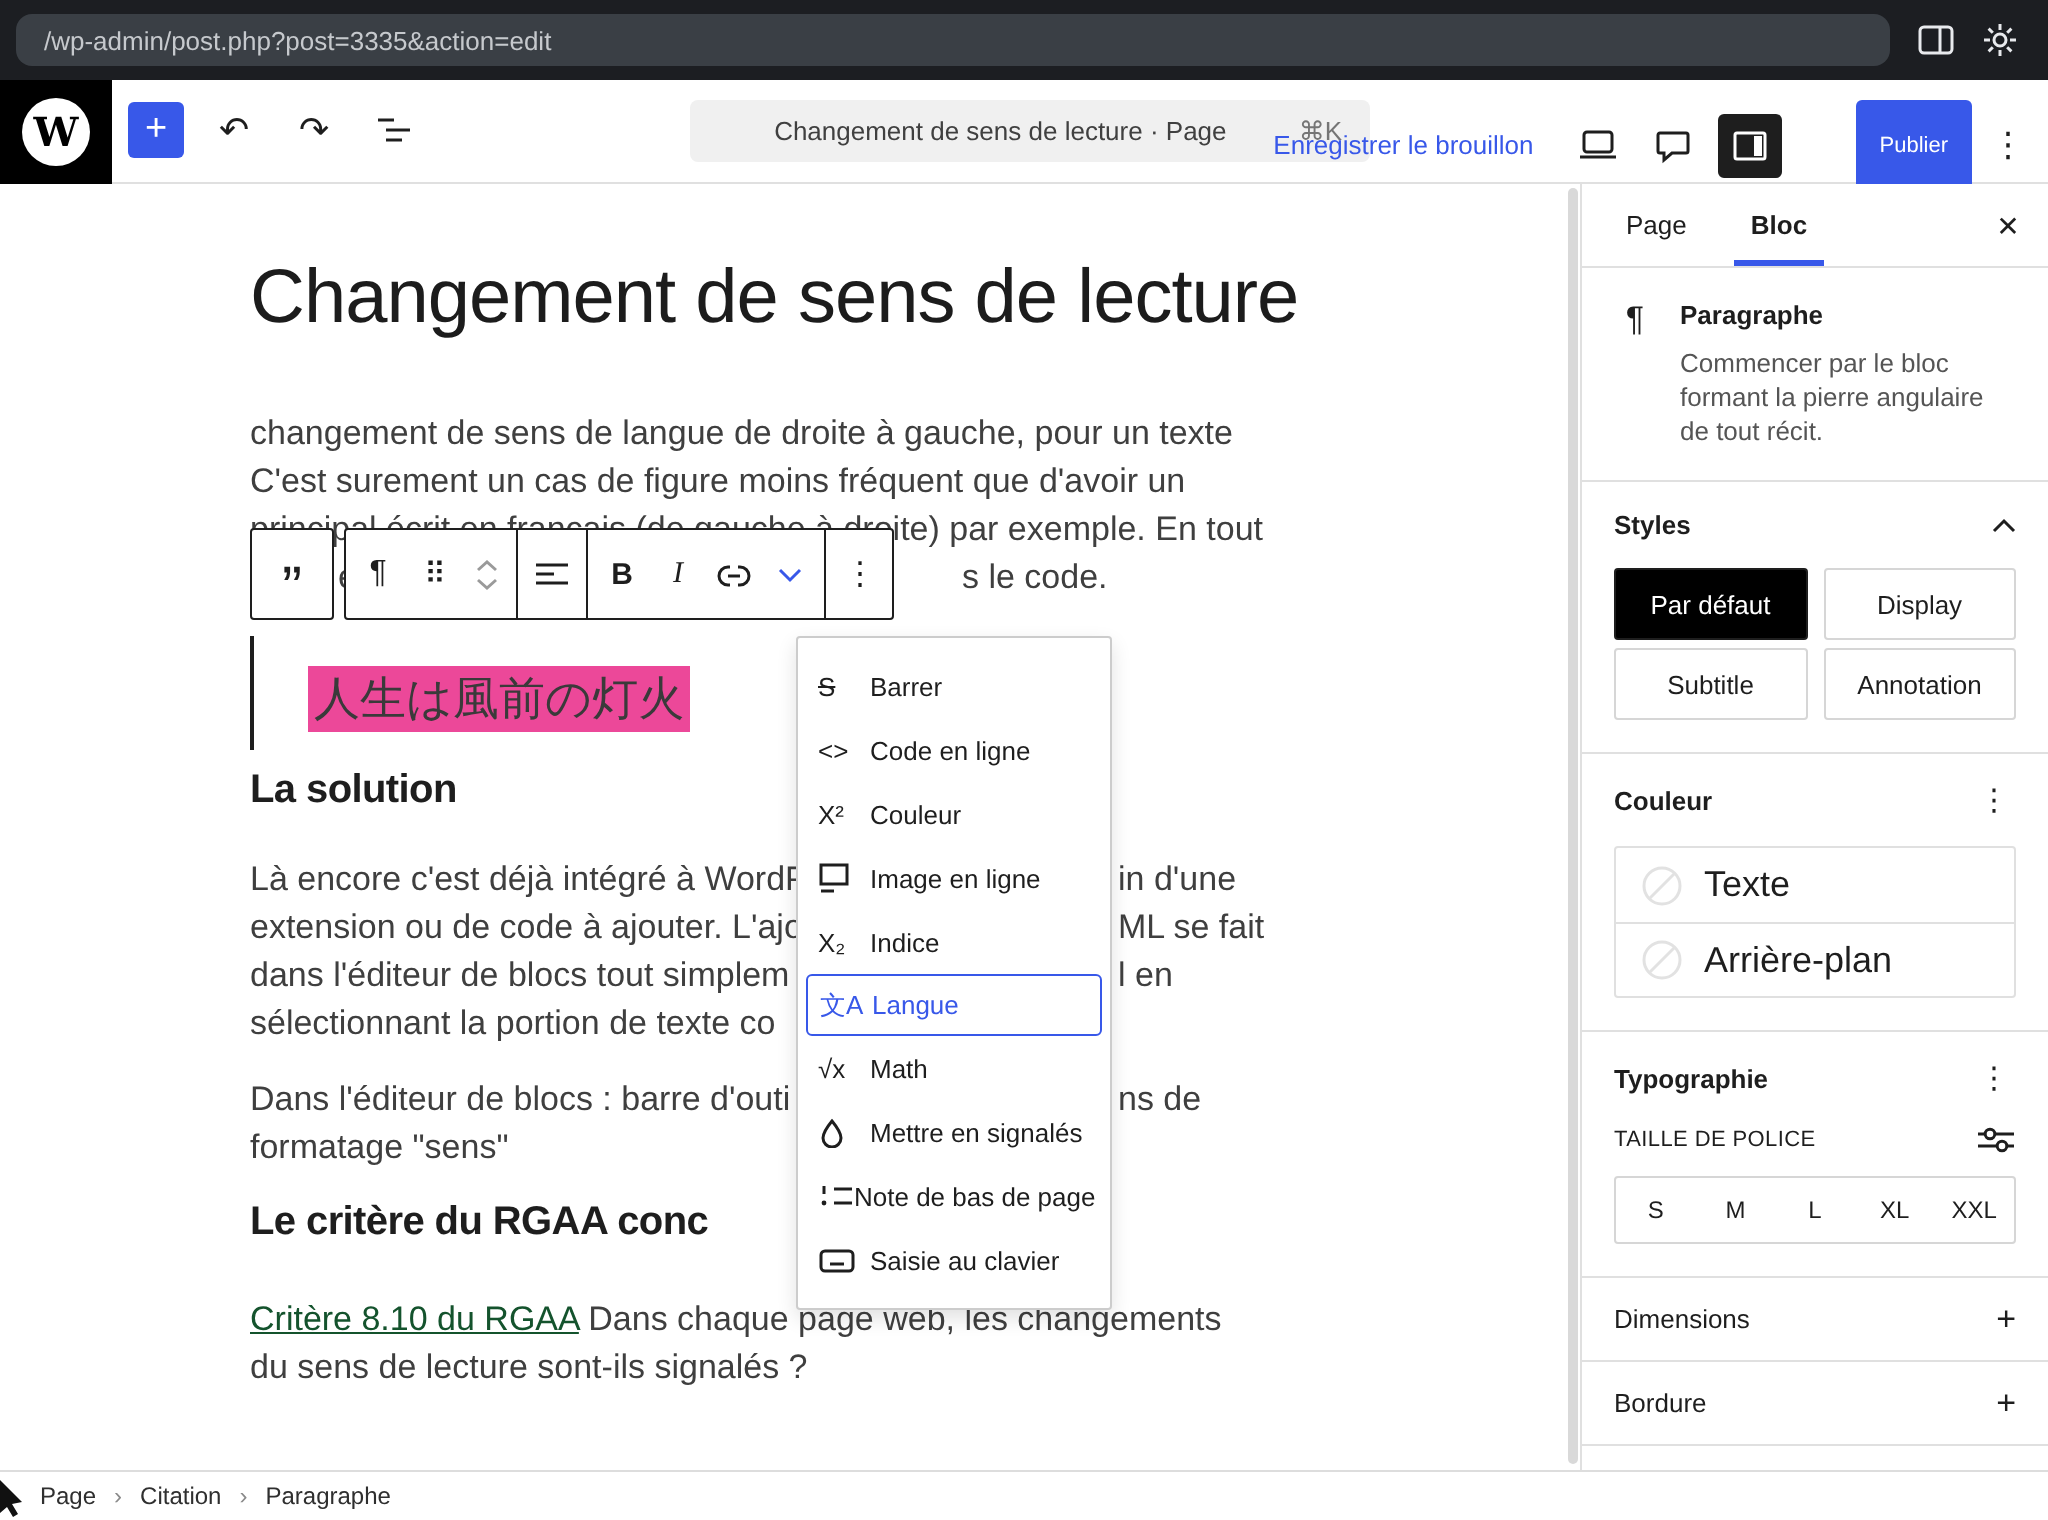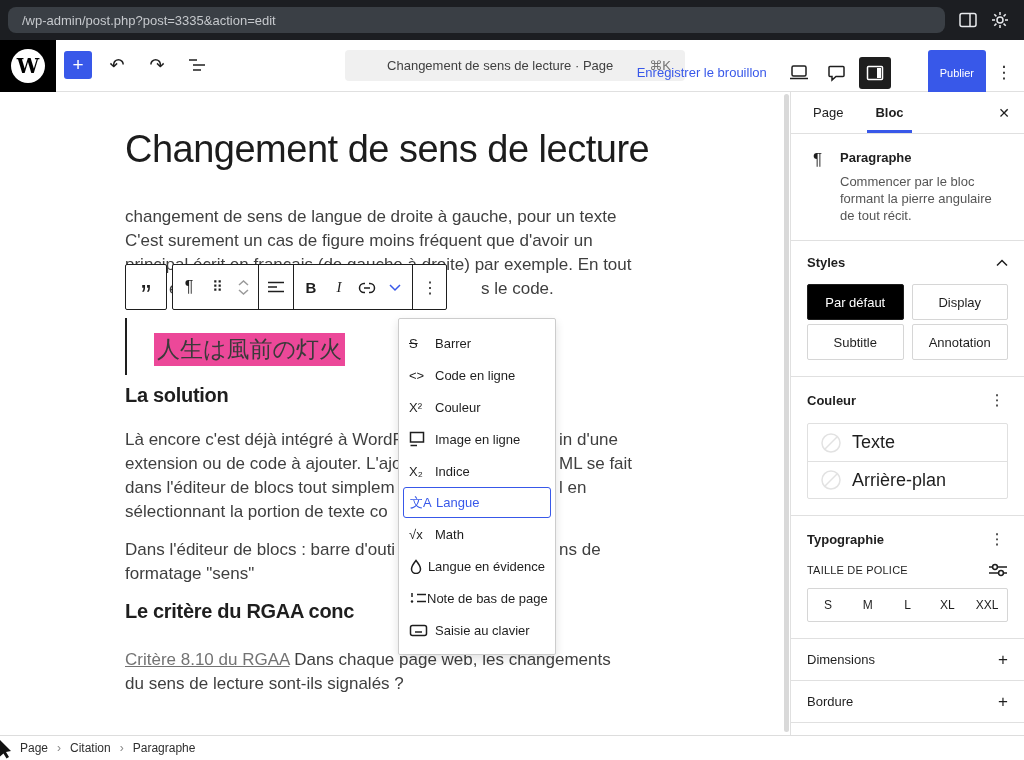--- a/index.html
+++ b/index.html
@@ -37,21 +37,21 @@
   .post-title { position:absolute; left:125px; top:36px; font-size:38px; font-weight:500; color:#1c1c1c; letter-spacing:-0.5px; white-space:nowrap; }
   .pblock { position:absolute; left:125px; width:600px; font-size:17px; line-height:24px; color:#3f3f3f; }
   .pline { position:relative; height:24px; white-space:nowrap; }
   .frag-abs { position:absolute; top:0; }
   .intro { top:113px; }
   .f-e { left:44px; } .f-code { left:356px; }
   .f-right { left:434px; }
   .h2 { position:absolute; left:125px; font-size:20px; font-weight:600; color:#1e1e1e; letter-spacing:-0.3px; white-space:nowrap; }
   .h2-solution { top:292px; } .h2-rgaa { top:508px; }
   .para-solution { top:336px; } .para-editor { top:446px; } .para-rgaa { top:556px; }
-  .rgaa-link { text-decoration:underline; color:#737373; cursor:pointer; }
+  .rgaa-link { text-decoration:underline; color:#14532d; cursor:pointer; }
   .quote-block { position:absolute; left:125px; top:226px; width:320px; height:57px; border-left:2px solid #1e1e1e; }
   .quote-text { position:absolute; left:27px; top:15px; font-size:23px; color:#3a3a3a; background:#ec4899; padding:1px 3px; white-space:nowrap; }
 
   
   .block-toolbar { position:absolute; left:125px; top:172px; display:flex; gap:5px; }
   .tb-box { background:#fff; border:1px solid #1e1e1e; border-radius:2px; height:46px; display:flex; align-items:center; }
   .tb-quote { width:42px; justify-content:center; }
   .tb-main { padding:0 2px; }
   .tb-btn { width:28px; height:44px; display:flex; align-items:center; justify-content:center; background:none; border:none; font-size:16px; color:#1e1e1e; cursor:pointer; }
   .tb-sep { width:1px; height:44px; background:#1e1e1e; margin:0 3px; }
@@ -325,21 +325,21 @@
       <div class="menu-item">
         <span class="mi-icon">√x</span>
         <span class="mi-label">Math</span>
       </div>
       <div class="menu-item">
         <span class="mi-icon">
           <svg width="14" height="15" viewBox="0 0 14 15">
               <path d="M7 1.5C7 1.5 2.5 7 2.5 10a4.5 4.5 0 0 0 9 0C11.5 7 7 1.5 7 1.5z" class="stroke-dark" stroke-width="1.3"></path>
             </svg>
         </span>
-        <span class="mi-label">Langue en évidence</span>
+        <span class="mi-label">Mettre en signalés</span>
       </div>
       <div class="menu-item">
         <span class="mi-icon">
           <svg width="18" height="14" viewBox="0 0 18 14">
               <g class="stroke-dark">
                 <line x1="3" y1="2" x2="3" y2="6"></line>
                 <line x1="8" y1="3.5" x2="17" y2="3.5"></line>
                 <line x1="8" y1="10.5" x2="17" y2="10.5"></line>
               </g>
               <circle cx="3" cy="10.5" r="1.2" fill="#1e1e1e"></circle>

